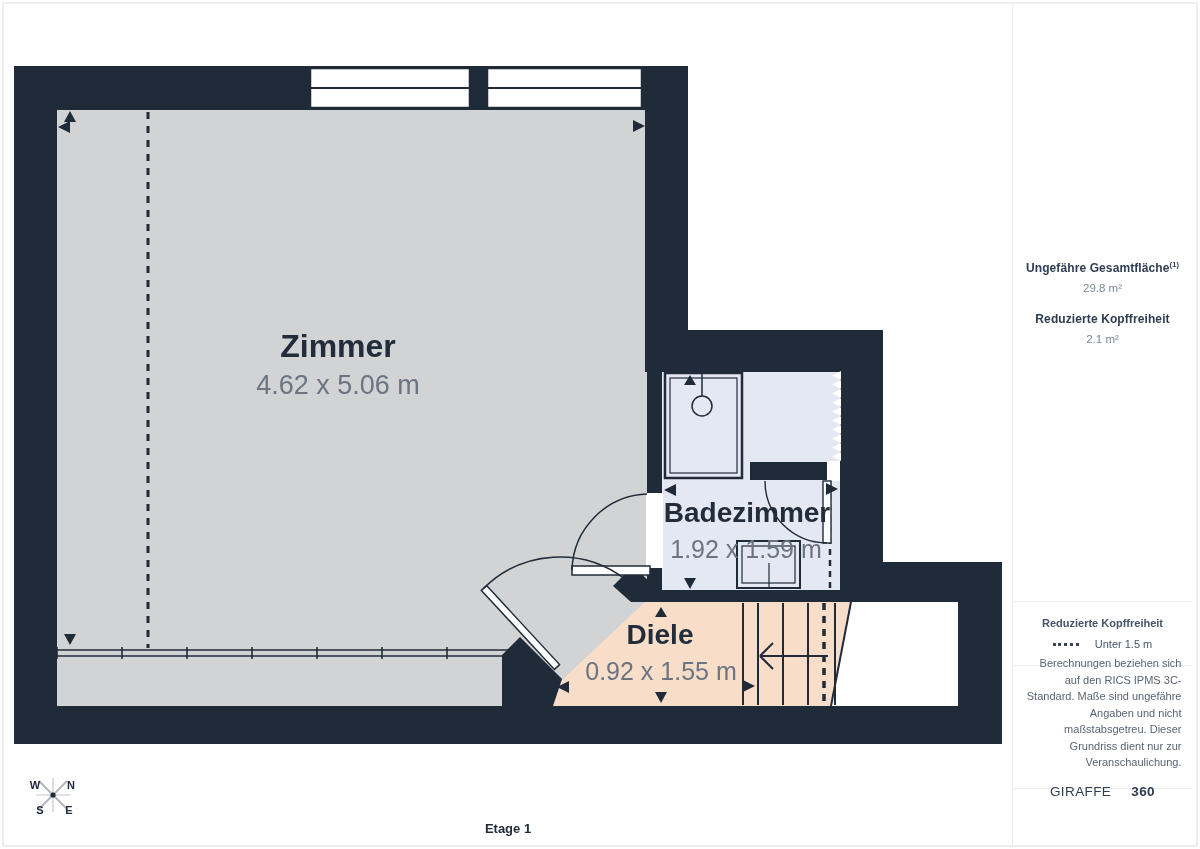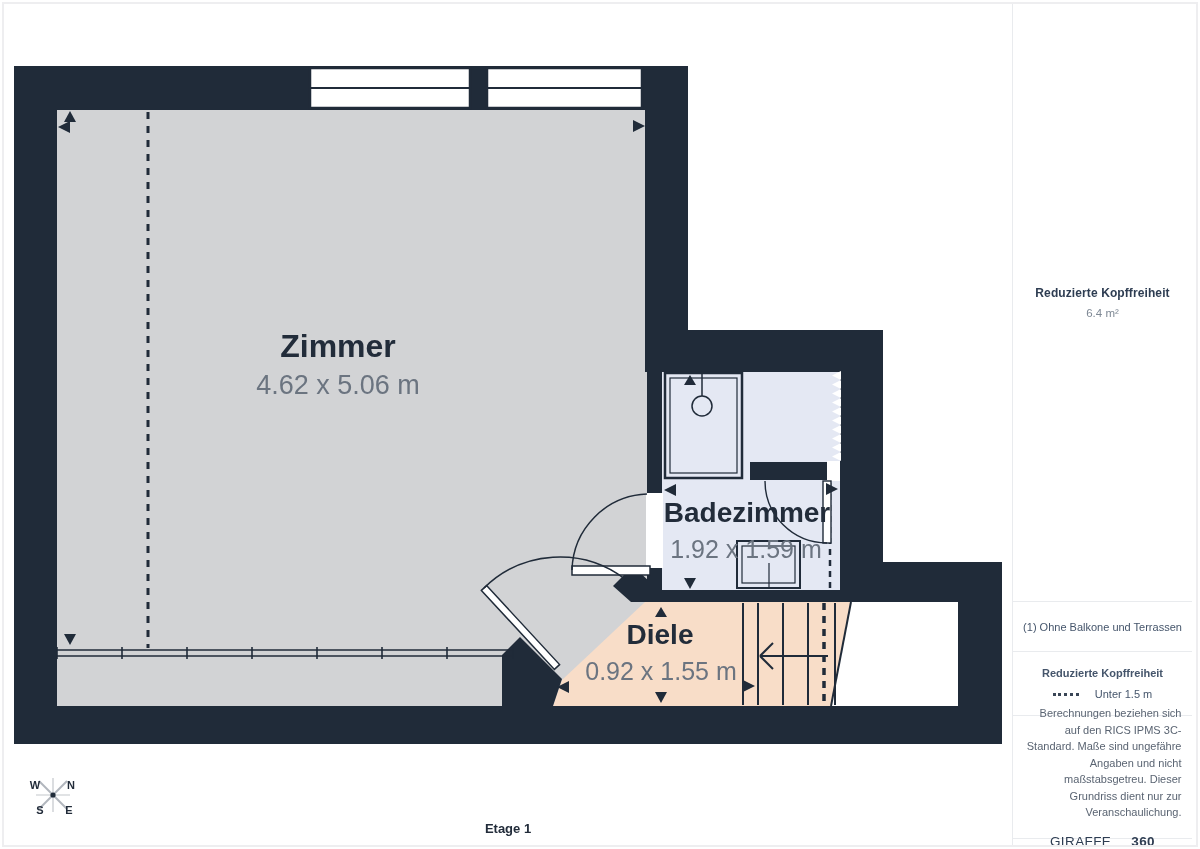--- a/index.html
+++ b/index.html
@@ -166,26 +166,27 @@
     <text x="69" y="814" text-anchor="middle" class="compass-letter">E</text>
   </g>
 
   <text x="508" y="833" text-anchor="middle" class="floor-label">Etage 1</text>
 </svg>
 </div>
 
 <div class="sidebar">
   <div class="sb-sec sec-measure">
     <div class="measure-group">
+      <div class="sb-heading"><span>Ungefähre Gesamtfläche</span><sup>(1)</sup></div>
+      <div class="sb-value">29.8 m²</div>
+    </div>
+    <div class="measure-group">
       <div class="sb-heading">Reduzierte Kopffreiheit</div>
-      <div class="sb-value">6.4 m²</div>
+      <div class="sb-value">2.1 m²</div>
     </div>
-  </div>
-  <div class="sb-sec sec-footnote">
-    <div class="sb-footnote-text">(1) Ohne Balkone und Terrassen</div>
   </div>
   <div class="sb-sec sec-legend">
     <div class="legend-label">Reduzierte Kopffreiheit</div>
     <div class="legend-row">
       <span class="legend-dots"></span>
       <span class="legend-value">Unter 1.5 m</span>
     </div>
   </div>
   <div class="sb-sec sec-disclaimer">
     <p class="sb-disclaimer-text">Berechnungen beziehen sich auf den RICS IPMS 3C-Standard. Maße sind ungefähre Angaben und nicht maßstabsgetreu. Dieser Grundriss dient nur zur Veranschaulichung.</p>

